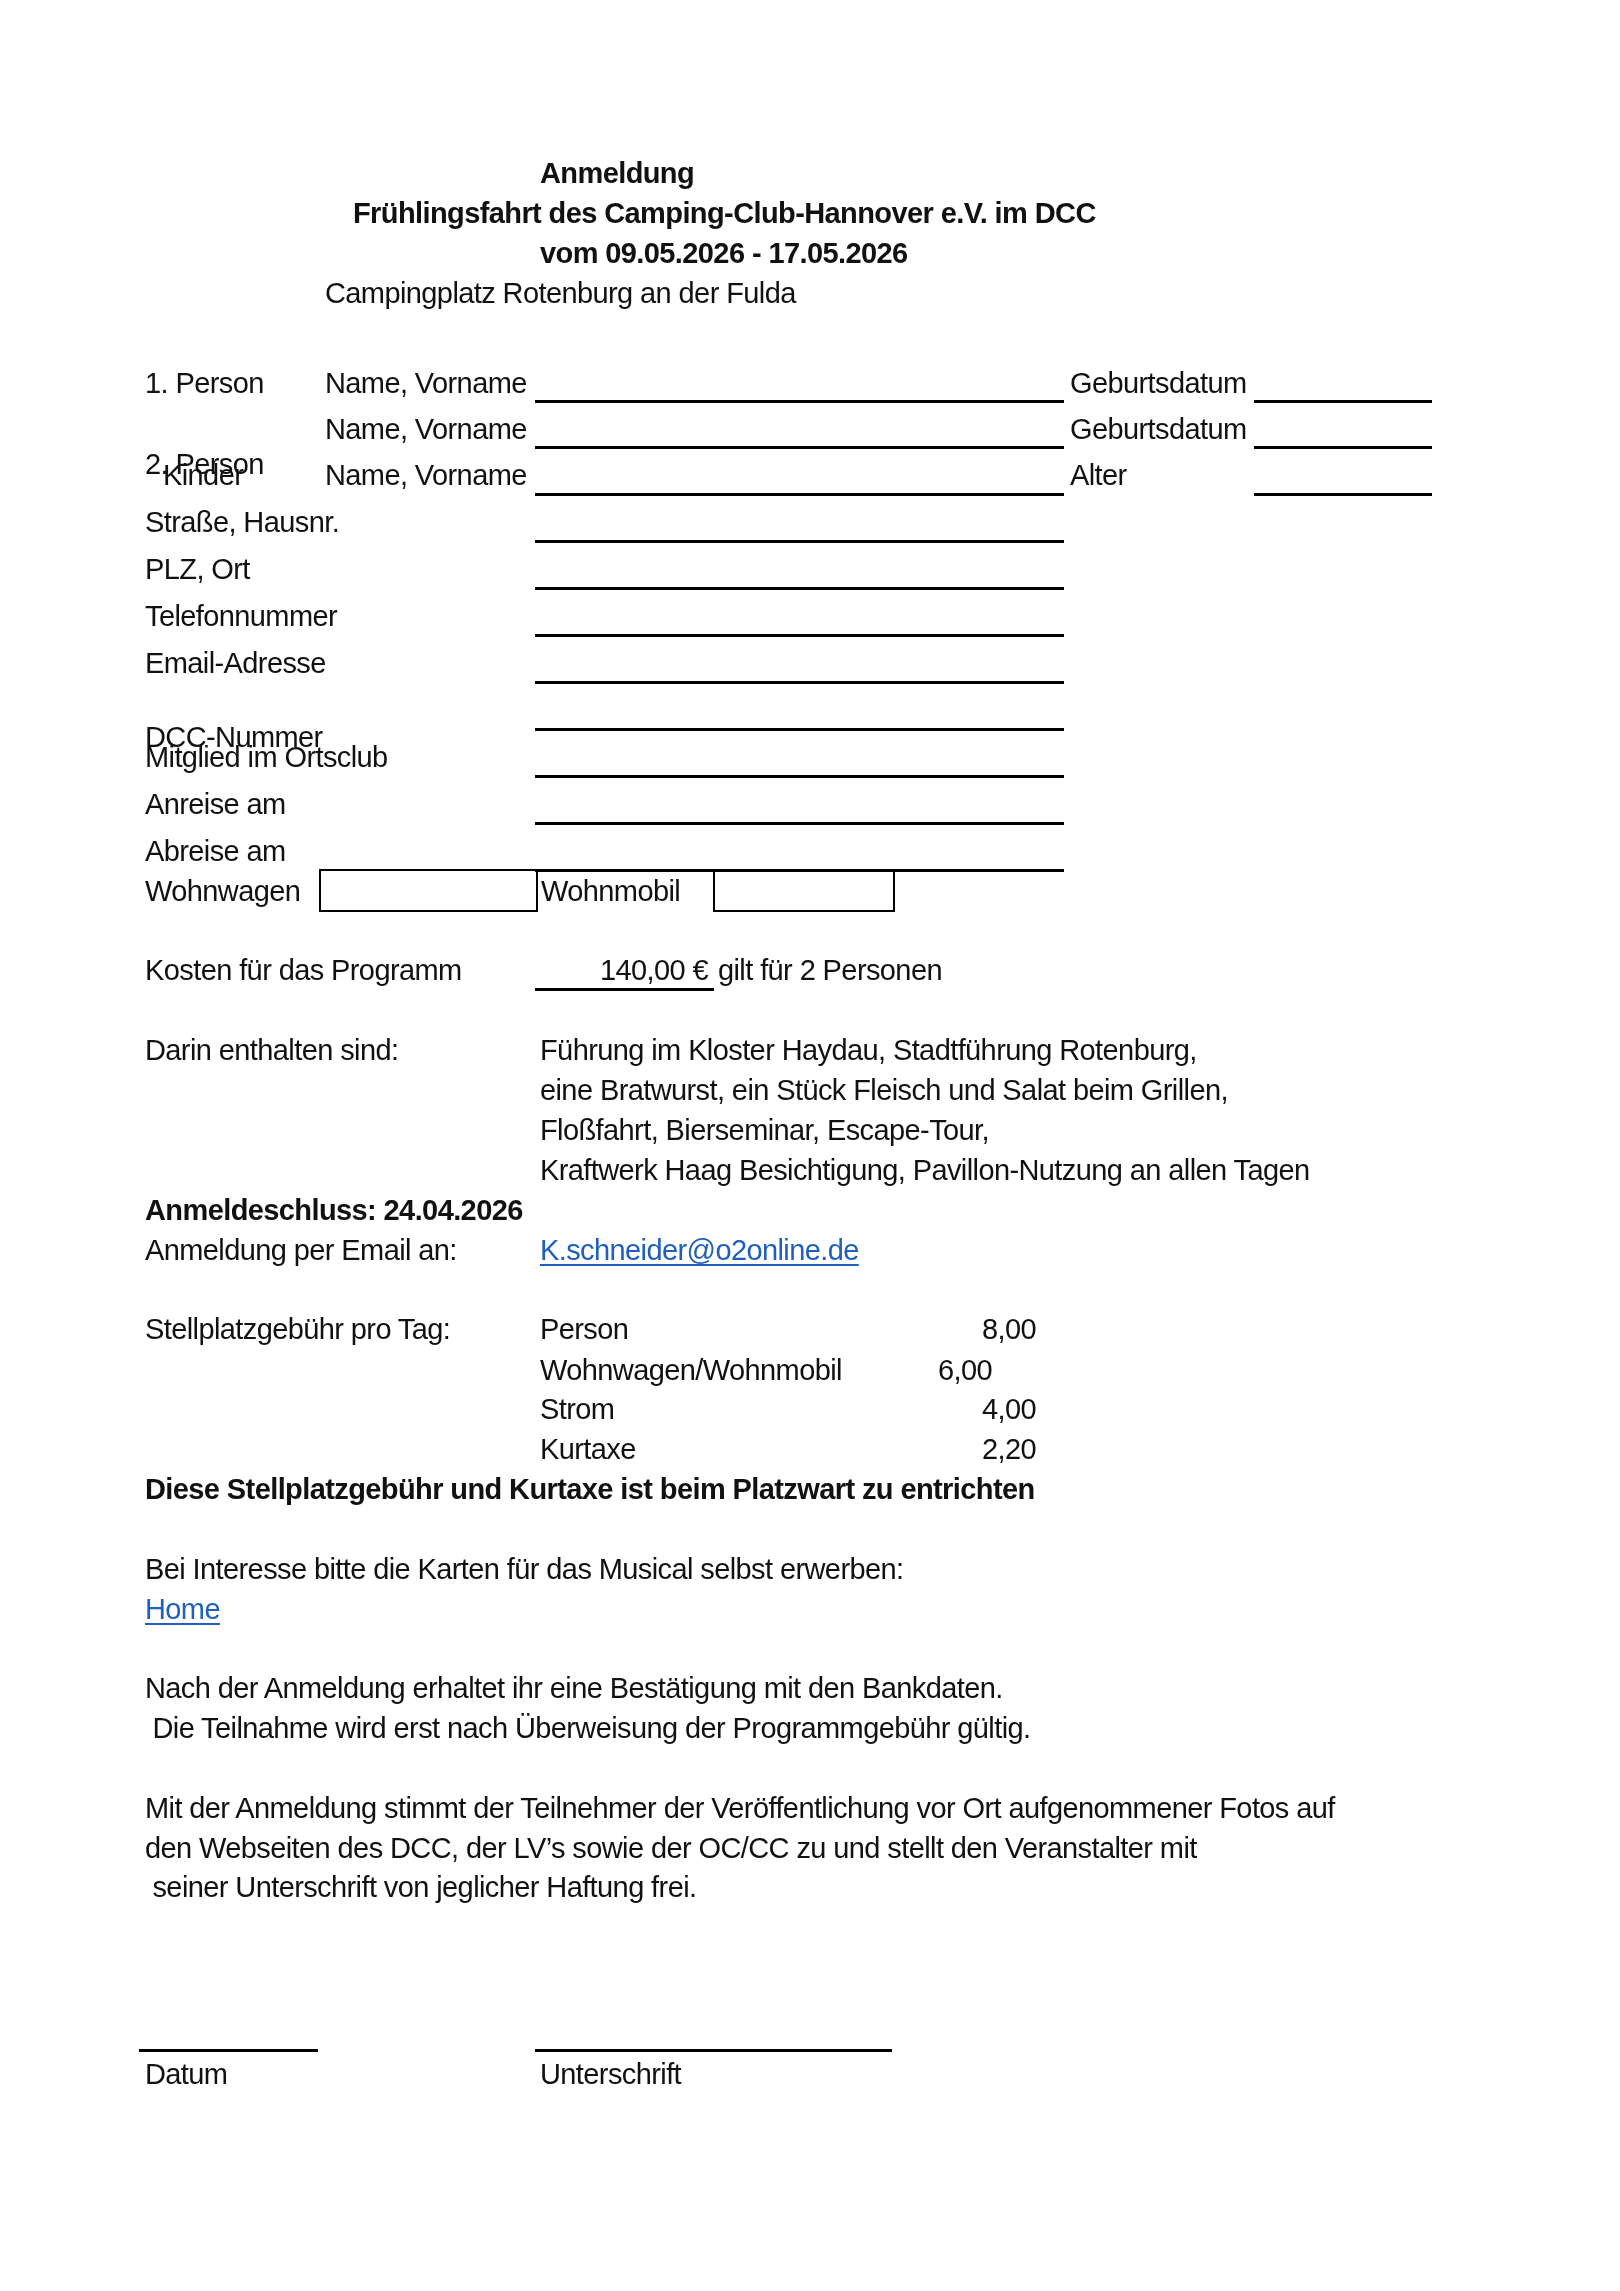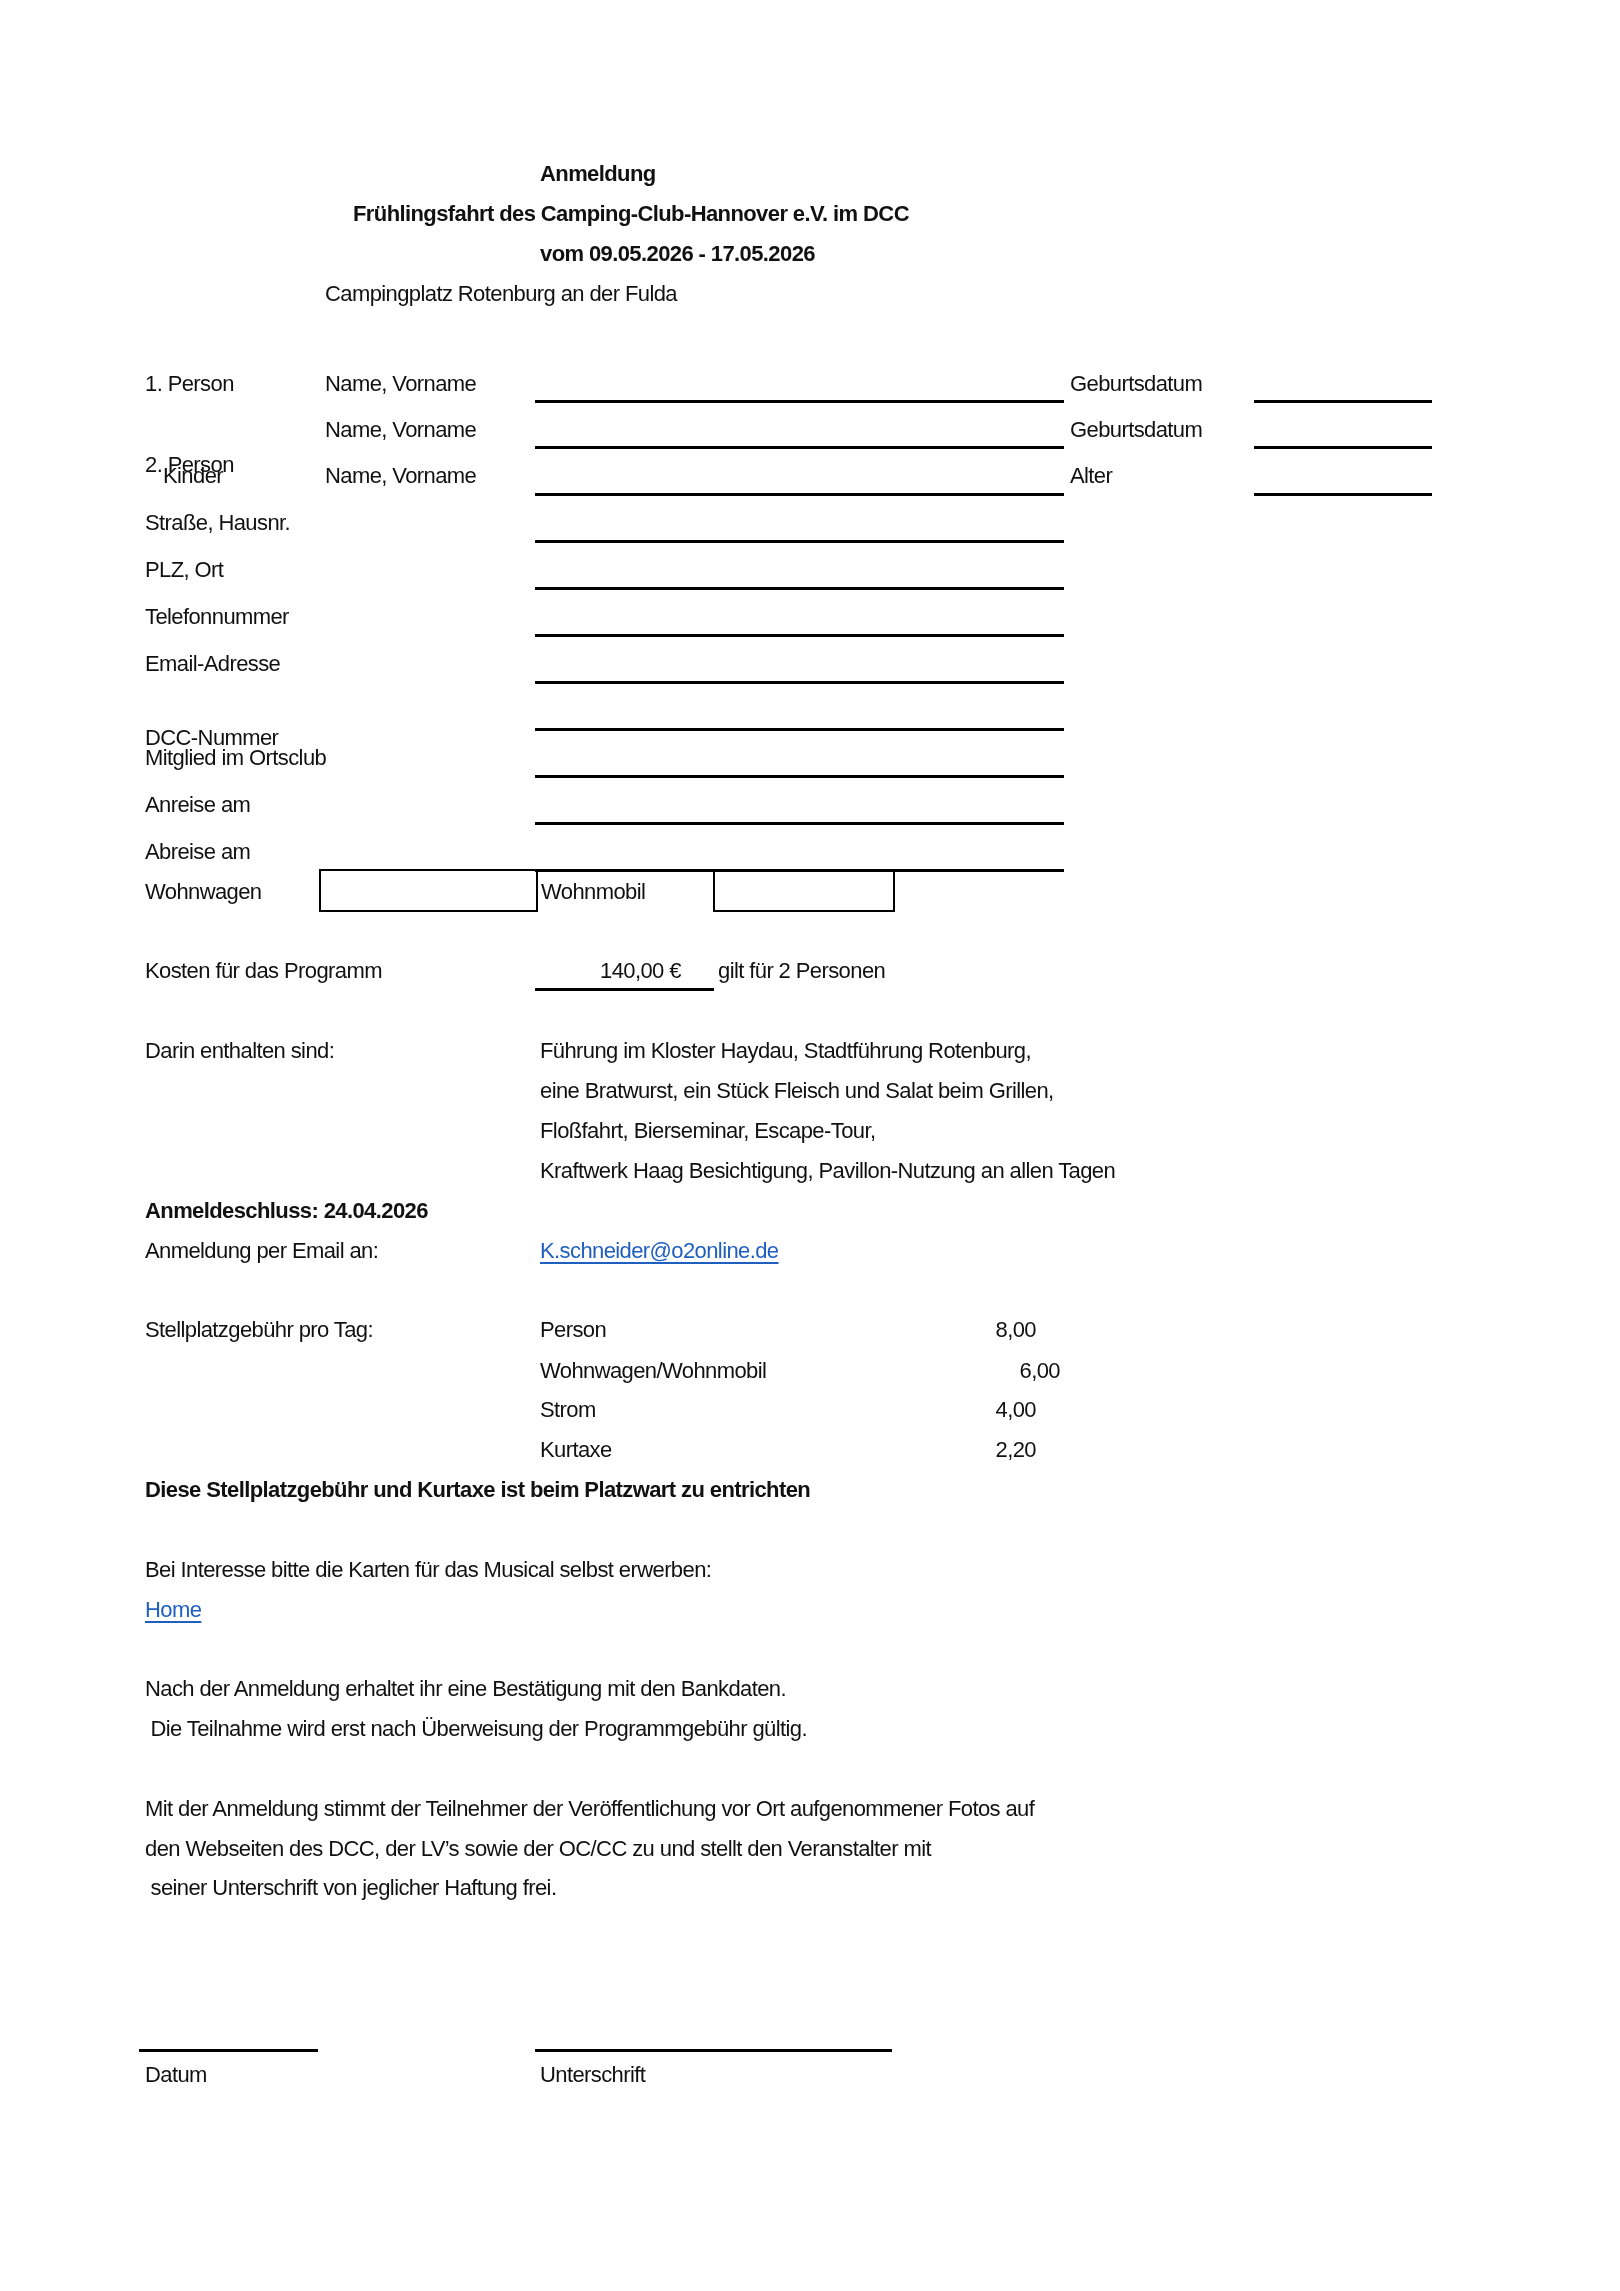--- a/index.html
+++ b/index.html
@@ -1,20 +1,20 @@
 <!DOCTYPE html>
 <html><head>
   <meta charset="utf-8">
   <style>
     html, body { margin: 0; padding: 0; background: #ffffff; }
     body {
       width: 1620px; height: 2292px; position: relative; overflow: hidden;
       font-family: "Liberation Sans", sans-serif; color: #111111;
     }
-    .t { position: absolute; font-size: 22px; line-height: 33px; white-space: nowrap; letter-spacing: -0.6px; }
+    .t { position: absolute; font-size: 29px; line-height: 33px; white-space: nowrap; letter-spacing: -0.6px; }
     .b { font-weight: bold; }
     .line { position: absolute; height: 2.9px; background: #000; }
     .box { position: absolute; border: 2.9px solid #000; box-sizing: border-box; background: transparent; }
     .link { color: #1f5fbf; text-decoration: underline; text-decoration-thickness: 2px; text-underline-offset: 3.9px; cursor: pointer; }
     .num { text-align: right; width: 108px; }
   </style>
 </head>
 <body>
 
 <div class="t b" style="left:540px;top:157px;">Anmeldung</div>
@@ -88,21 +88,21 @@
 <div class="t" style="left:145px;top:1234px;">Anmeldung per Email an:</div>
 <div class="t link" style="left:540px;top:1234px;">K.schneider@o2online.de</div>
 
 <div class="t" style="left:145px;top:1313px;">Stellplatzgebühr pro Tag:</div>
 <div>
   <div class="t" style="left:540px;top:1313px;">Person</div>
   <div class="t num" style="left:928px;top:1313px;">8,00</div>
 </div>
 <div>
   <div class="t" style="left:540px;top:1354px;">Wohnwagen/Wohnmobil</div>
-  <div class="t num" style="left:952px;top:1354px;text-align:right;">6,00</div>
+  <div class="t num" style="left:884px;top:1354px;text-align:right;">6,00</div>
 </div>
 <div>
   <div class="t" style="left:540px;top:1393px;">Strom</div>
   <div class="t num" style="left:928px;top:1393px;">4,00</div>
 </div>
 <div>
   <div class="t" style="left:540px;top:1433px;">Kurtaxe</div>
   <div class="t num" style="left:928px;top:1433px;">2,20</div>
 </div>
 <div class="t b" style="left:145px;top:1473px;">Diese Stellplatzgebühr und Kurtaxe ist beim Platzwart zu entrichten</div>

